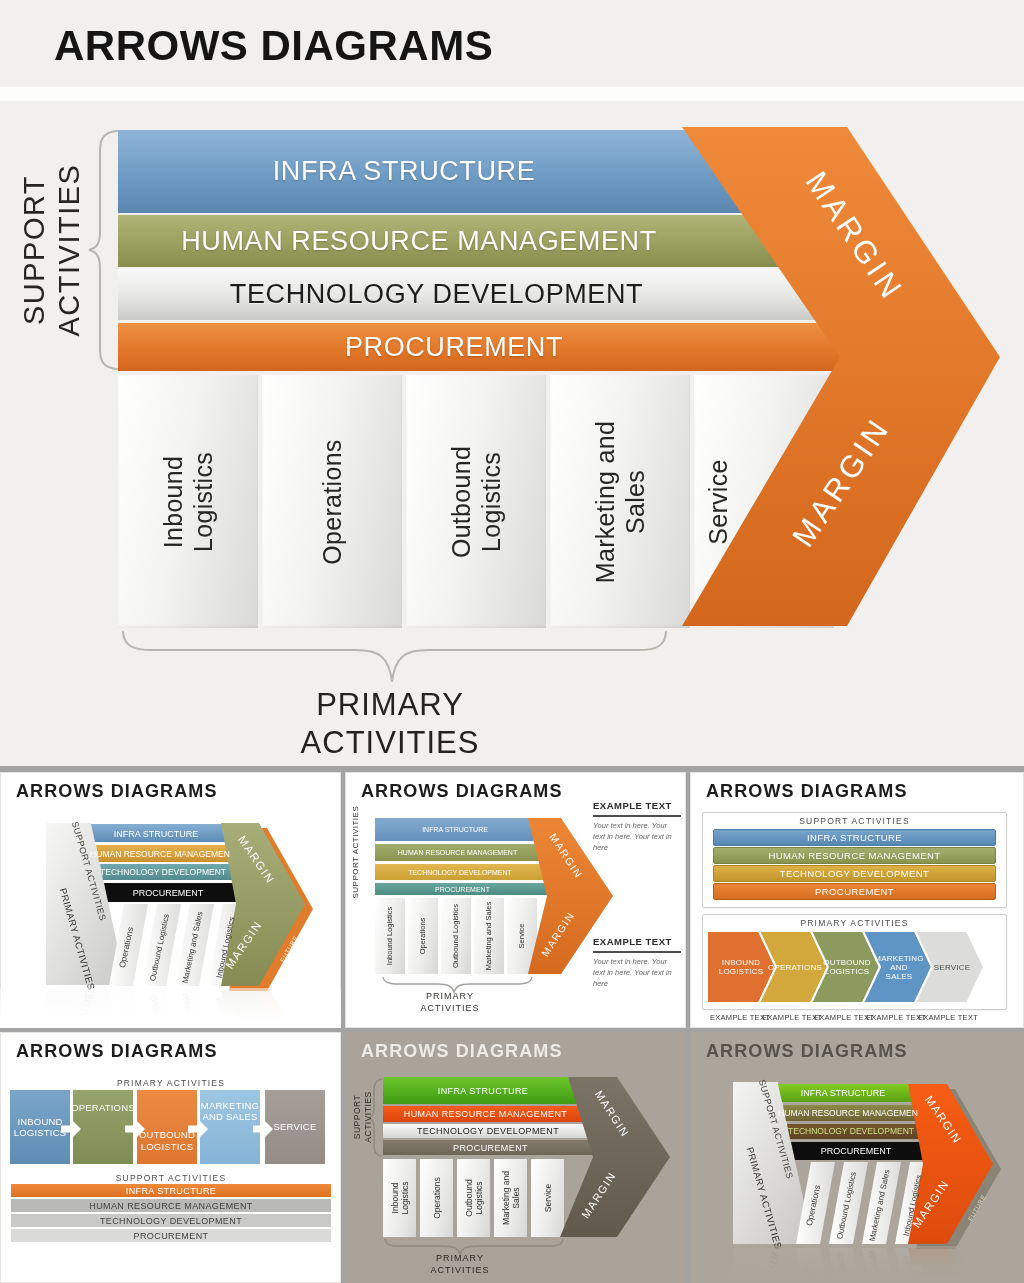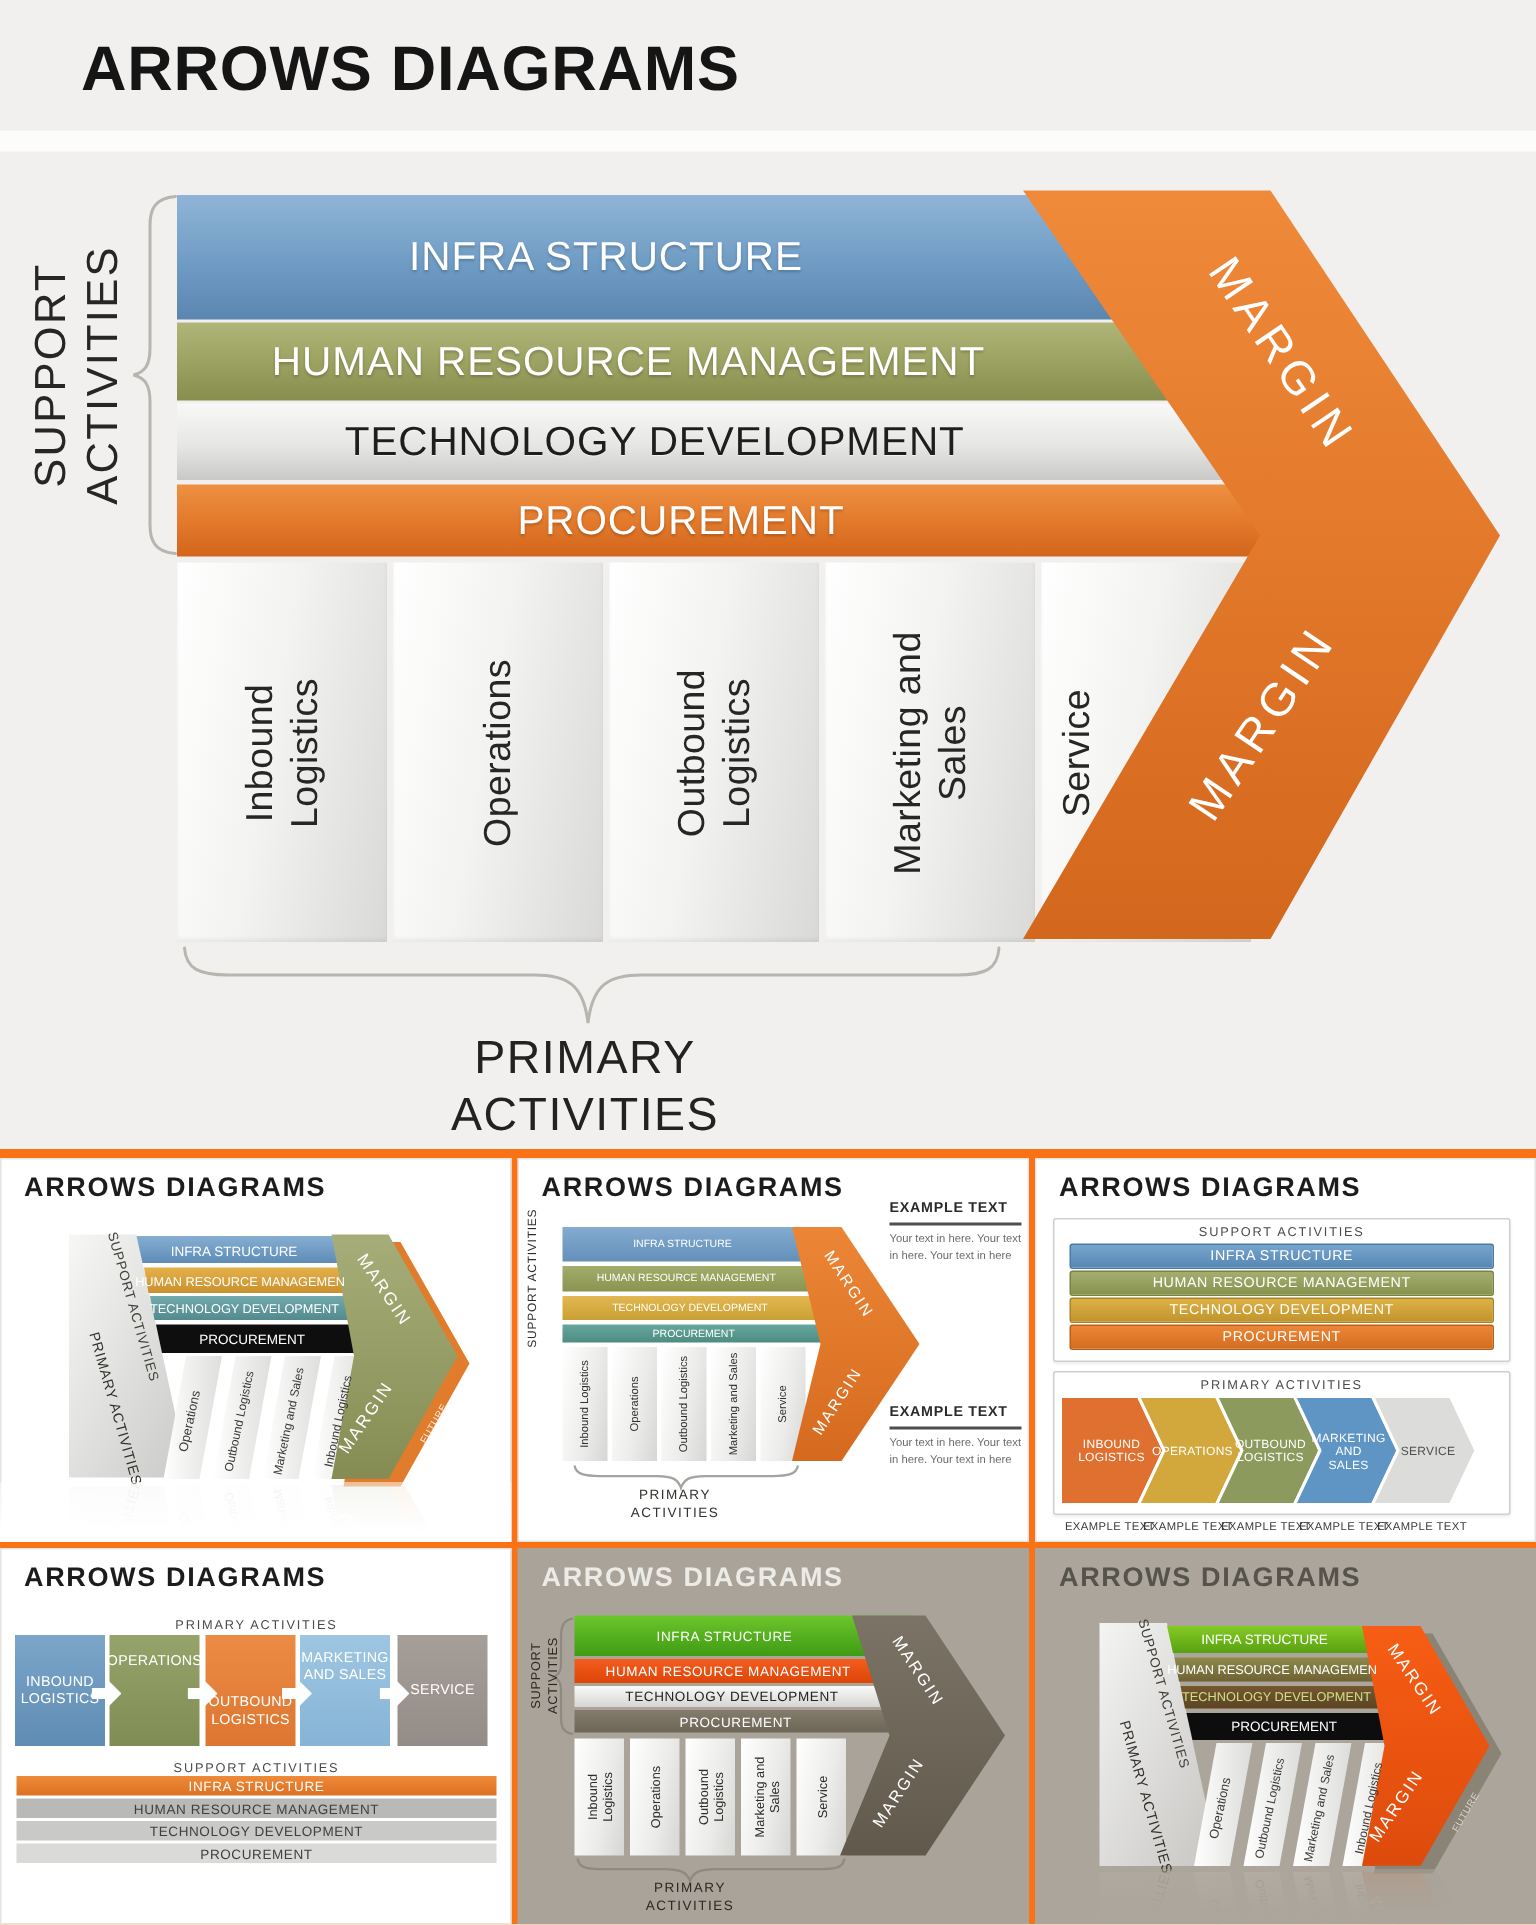--- a/index.html
+++ b/index.html
@@ -1,17 +1,17 @@
 <!DOCTYPE html>
 <html><head>
 <meta charset="utf-8">
 <style>
   html,body{margin:0;padding:0;background:#fff;}
   body{font-family:"Liberation Sans","DejaVu Sans",sans-serif;-webkit-font-smoothing:antialiased;}
-  .stage{position:relative;width:1024px;height:1283px;background:#f97316;overflow:hidden;}
+  .stage{position:relative;width:1024px;height:1283px;background:#a3a3a3;overflow:hidden;}
   .abs{position:absolute;}
   svg text{font-family:"Liberation Sans","DejaVu Sans",sans-serif;}
 
   
   .main-bg{left:0;top:0;width:1024px;height:766px;background:#f1f0ee;}
   .white-strip{left:0;top:87px;width:1024px;height:14px;background:#fcfcfa;}
   .page-title{left:54px;top:22px;font-size:42px;font-weight:bold;letter-spacing:.5px;color:#151515;}
 
   .mbar{position:absolute;left:118px;display:flex;align-items:center;justify-content:center;}
   .mbar-t{color:#fff;font-size:27px;letter-spacing:.6px;text-shadow:0 1px 2px rgba(0,0,0,.22);padding-right:70px;white-space:nowrap;}
@@ -35,21 +35,21 @@
   .mini-col{position:absolute;background:linear-gradient(100deg,#ffffff,#ebebe9 60%,#d6d6d4);}
   .mini-col .rot{position:absolute;left:50%;top:50%;transform:translate(-50%,-50%) rotate(-90deg);text-align:center;color:#2f2d29;}
   .t2col .rot{width:74px;font-size:7.5px;line-height:8px;white-space:nowrap;}
   .t5col .rot{width:76px;font-size:8.5px;line-height:10px;}
 
   .support-rot{position:absolute;transform:rotate(-90deg);text-align:center;color:#2f2d29;}
   .mini-primary{position:absolute;text-align:center;color:#33312d;}
 
   .ex-block{position:absolute;width:88px;}
   .ex-head{font-size:9.5px;font-weight:bold;letter-spacing:.5px;color:#2a2a28;border-bottom:2px solid #4f4f4d;padding-bottom:4px;}
-  .ex-body{margin-top:4px;font-size:7.5px;line-height:1.45;color:#6b6b69;}
+  .ex-body{margin-top:4px;font-size:7.5px;line-height:1.45;color:#6b6b69;font-style:italic;}
 
   
   .panel{position:absolute;background:#fff;border:1px solid #cfcfcd;border-radius:2px;box-shadow:0 1px 2px rgba(0,0,0,.07);}
   .panel-head{position:absolute;left:0;right:0;top:3px;text-align:center;font-size:8.5px;letter-spacing:1.2px;color:#4a4a48;}
   .p-bar{position:absolute;left:10px;width:281px;height:15px;border-radius:2px;display:flex;align-items:center;justify-content:center;color:#fff;font-size:9.5px;letter-spacing:.4px;}
   .ex-small{position:absolute;top:241px;width:64px;text-align:center;font-size:7.5px;letter-spacing:.3px;color:#3a3a38;white-space:nowrap;}
 
   
   .t4-head{position:absolute;text-align:center;font-size:8.5px;letter-spacing:1.2px;color:#4a4a48;width:320px;left:11px;}
   .t4-box{position:absolute;top:58px;height:74px;width:60px;display:flex;align-items:center;justify-content:center;text-align:center;color:#fff;font-size:9.5px;line-height:1.2;letter-spacing:.2px;}

